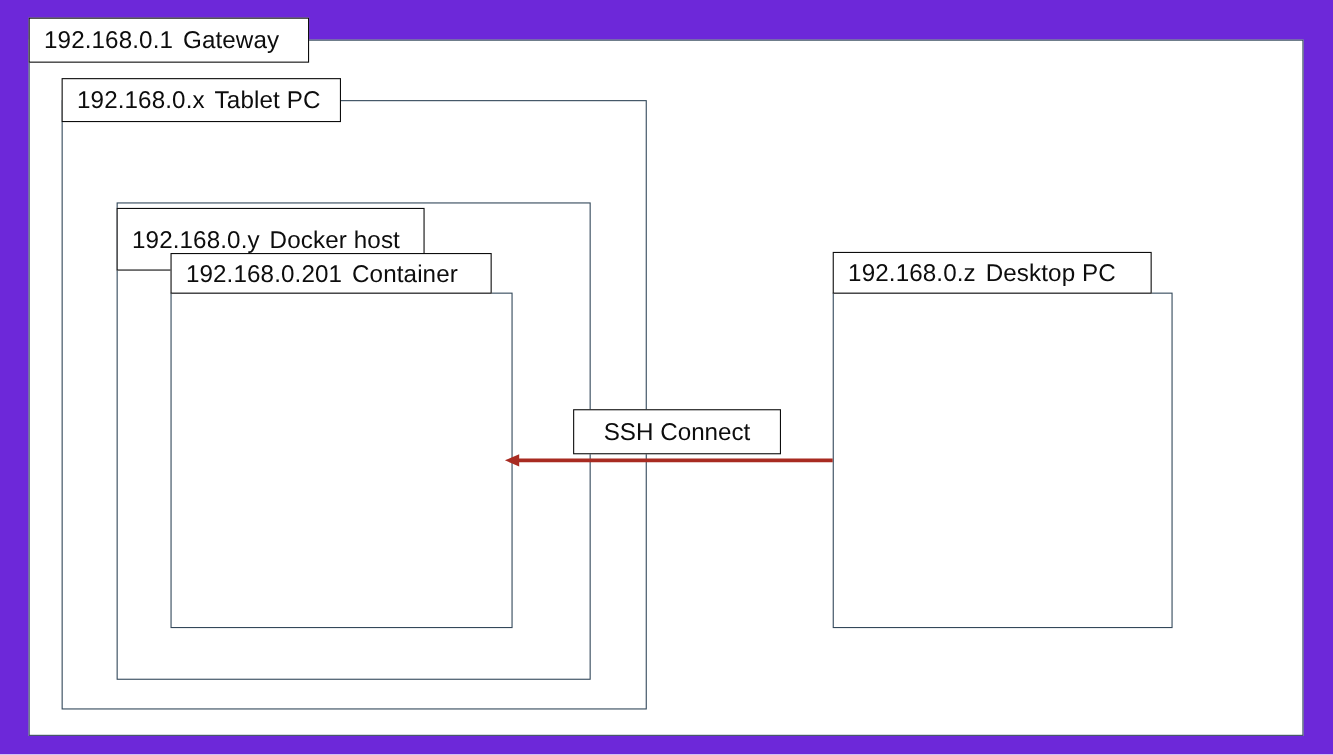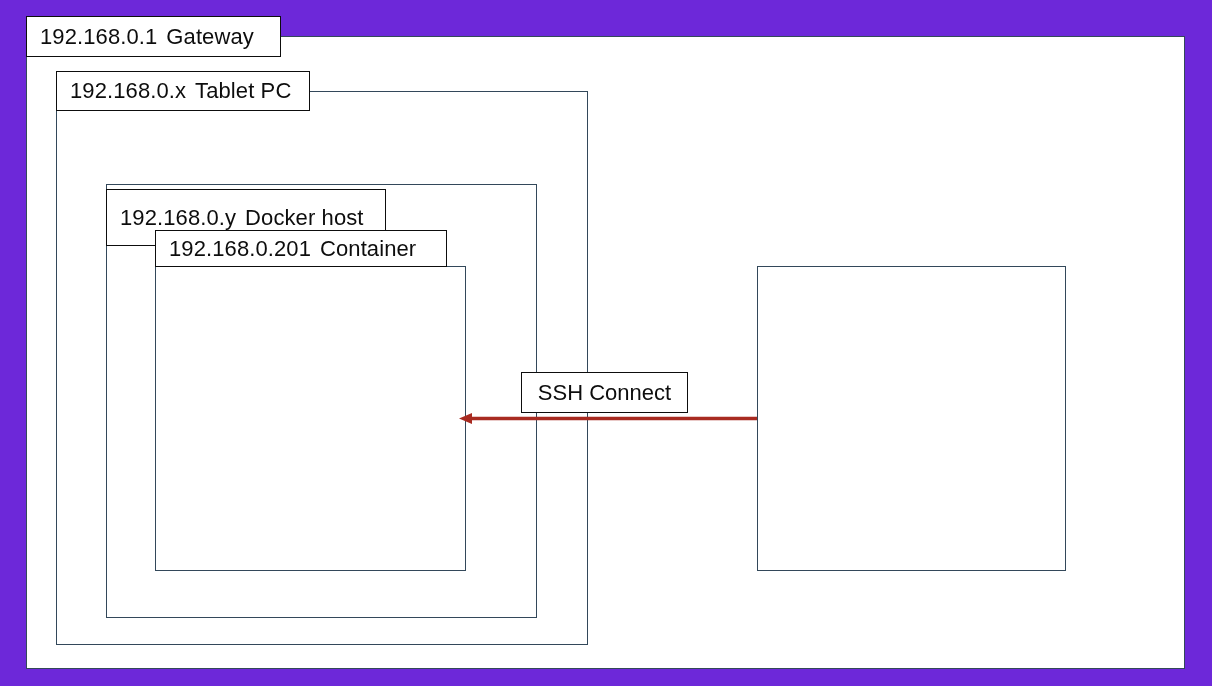--- a/index.html
+++ b/index.html
@@ -66,21 +66,21 @@
   #label-container    { left: 155px; top: 230px; width: 292px;  height: 37px; text-align: right; }
 
   #box-desktop        { left: 757px; top: 266px; width: 309px;  height: 305px; }
   #label-desktop      { left: 757px; top: 229px; width: 290px;  height: 38px; }
 
   
   #label-ssh {
     position: absolute;
     left: 521px;
     top: 372px;
-    width: 167px;
+    width: 189px;
     height: 41px;
     box-sizing: border-box;
     background: #ffffff;
     border: 1.4px solid #0d0d0d;
     display: flex;
     align-items: center;
     justify-content: center;
     z-index: 6;
   }
   #label-ssh .label-text {
@@ -125,20 +125,23 @@
   </div>
 
   <div class="node-label" id="label-docker">
     <span class="label-text"><span>192.168.0.y</span><span class="lbl-name">Docker host</span></span>
   </div>
 
   <div class="node-label" id="label-container">
     <span class="label-text"><span>192.168.0.201</span><span class="lbl-name">Container</span></span>
   </div>
 
+  <div class="node-label" id="label-desktop">
+    <span class="label-text"><span>192.168.0.z</span><span class="lbl-name">Desktop PC</span></span>
+  </div>
 
   <svg id="ssh-arrow" viewBox="0 0 310 30" width="310" height="30">
     <line x1="302" y1="14.5" x2="14" y2="14.5" stroke="#a82b21" stroke-width="3.4"></line>
     <polygon points="4,14.5 17,9 17,20" fill="#a82b21"></polygon>
   </svg>
 
   <div id="label-ssh">
     <span class="label-text">SSH Connect</span>
   </div>
 

